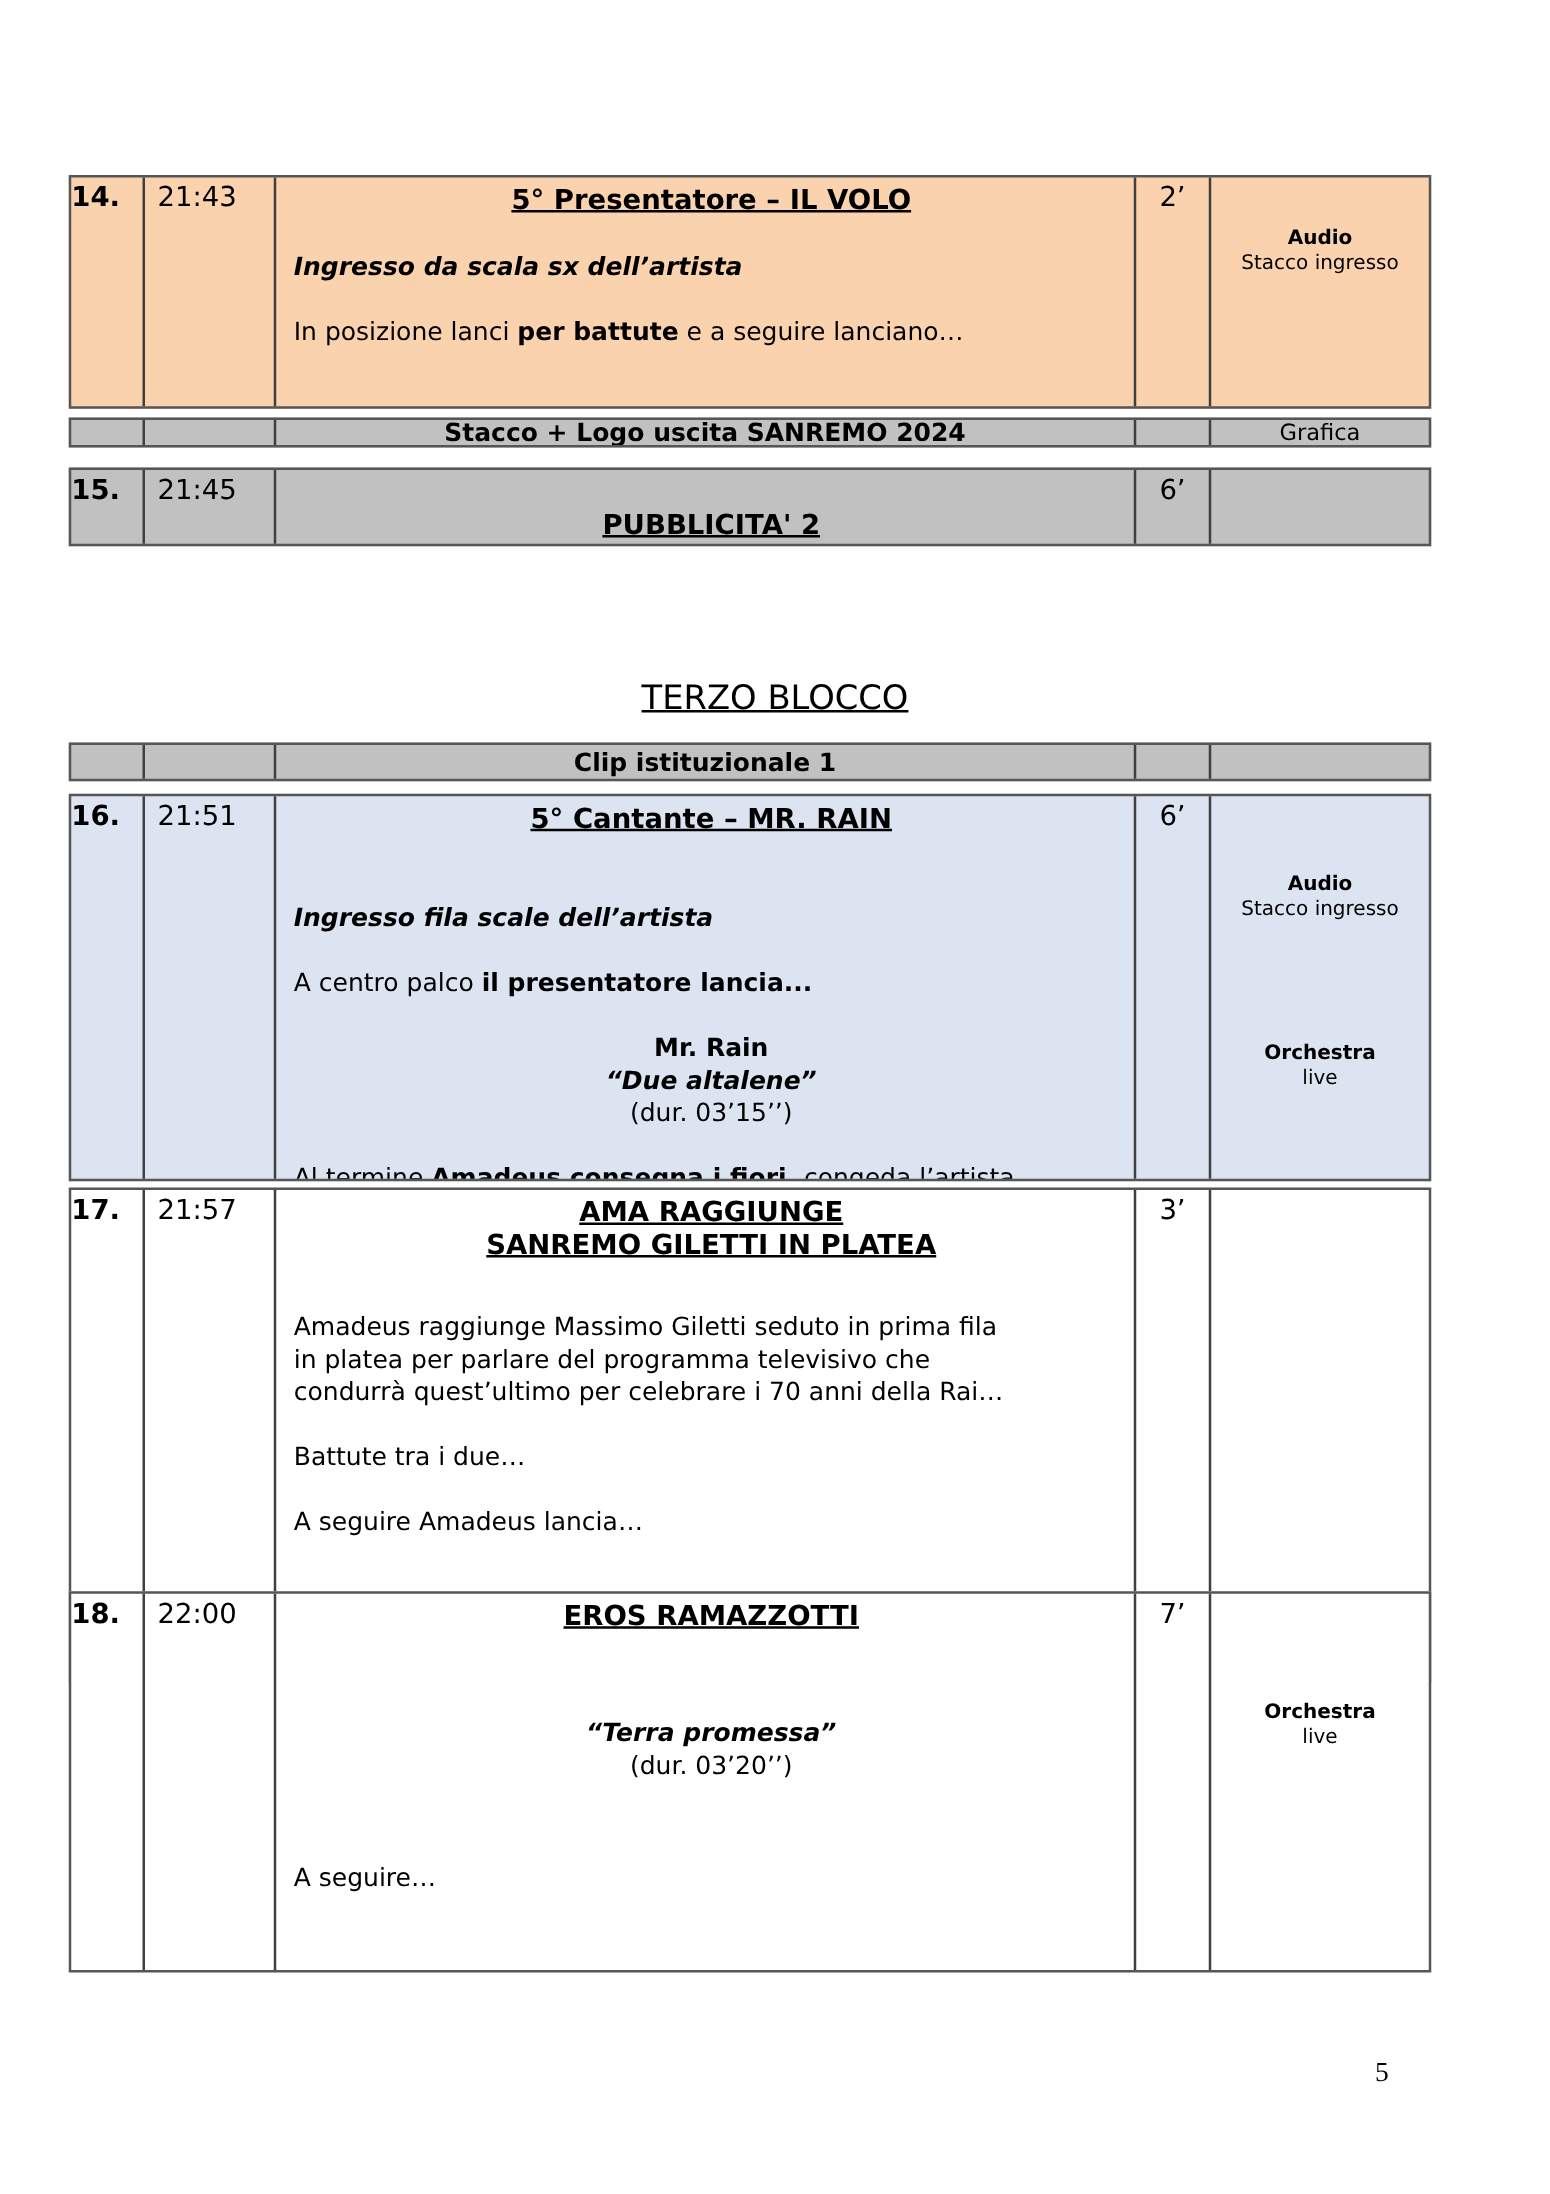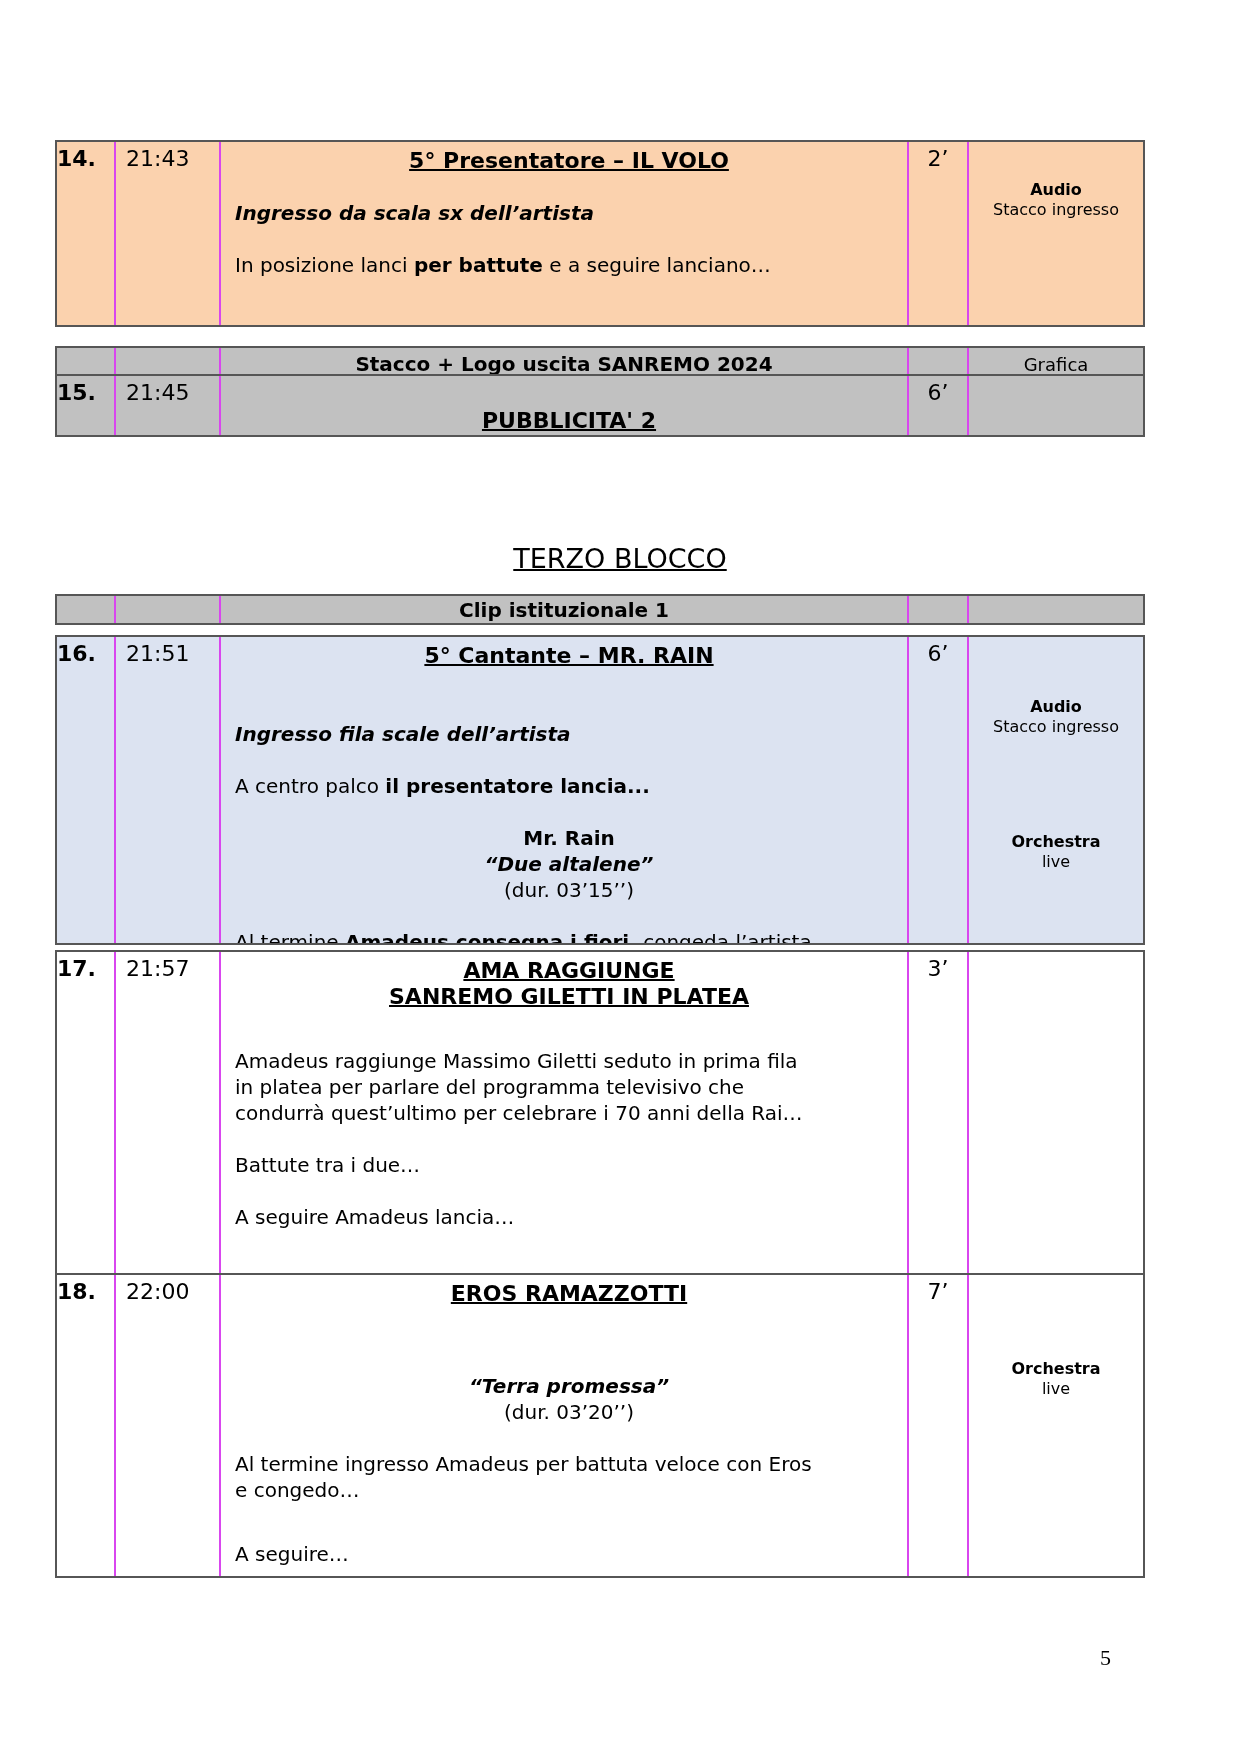--- a/index.html
+++ b/index.html
@@ -11,21 +11,21 @@
   .doc { position:absolute; inset:0; }
 
   
   .tbl {
     position:absolute; left:55px; width:1090px;
     display:grid;
     grid-template-columns:57px 105px 688px 60px auto;
     border:2px solid #565656;
     box-sizing:border-box;
   }
-  .cell { border-left:2px solid #d946ef; box-sizing:border-box; overflow:hidden; }
+  .cell { border-left:2px solid #404040; box-sizing:border-box; overflow:hidden; }
   .cell:first-child { border-left:none; }
 
   .bg-peach { background:#fbd2ae; }
   .bg-gray  { background:#c1c1c1; }
   .bg-blue  { background:#dce3f1; }
   .bg-white { background:#ffffff; }
 
   .c-num  { font-weight:bold; font-size:22px; text-align:left; padding:4px 8px 0 0; }
   .c-time { font-size:22px; padding:4px 0 0 10px; }
   .c-main { font-size:20px; line-height:26px; padding:6px 4px 0 14px; }
@@ -41,21 +41,21 @@
   .center { text-align:center; }
 
   .note-title { font-weight:bold; }
 
   
   .band .c-mid  { display:flex; align-items:center; justify-content:center; font-weight:bold; font-size:20px; }
   .band .c-side { display:flex; align-items:center; justify-content:center; font-size:18px; }
 
   
   #t14 { top:140px;  height:187px; }
-  #stacco { top:346px; height:36px; }
+  #stacco { top:334px; height:24px; }
   #t15 { top:374px;  height:63px; }
   #clip { top:594px; height:31px; }
   #t16 { top:635px;  height:310px; }
   #t17 { top:950px;  height:396px; }
   #t18 { top:1273px; height:305px; }
 
   #t14 .c-note { padding-top:38px; }
   #t16 .c-note { padding-top:60px; }
   #t16 .note2  { margin-top:95px; }
   #t18 .c-note { padding-top:84px; }
@@ -177,24 +177,20 @@
   <div class="tbl bg-white" id="t18">
     <div class="cell c-num">18.</div>
     <div class="cell c-time">22:00</div>
     <div class="cell c-main">
       <div class="line t-title">EROS RAMAZZOTTI</div>
       <div class="blank"></div>
       <div class="blank"></div>
       <div class="line center bold-it m-terra">“Terra promessa”</div>
       <div class="line center">(dur. 03’20’’)</div>
       <div class="blank"></div>
-      <div>
-        <div class="line">Al termine ingresso Amadeus per battuta veloce con Eros</div>
-        <div class="line">e congedo…</div>
-      </div>
       <div class="blank"></div>
       <div class="line m-aseguire">A seguire…</div>
     </div>
     <div class="cell c-dur">7’</div>
     <div class="cell c-note">
       <div class="note-title">Orchestra</div>
       <div>live</div>
     </div>
   </div>
 

